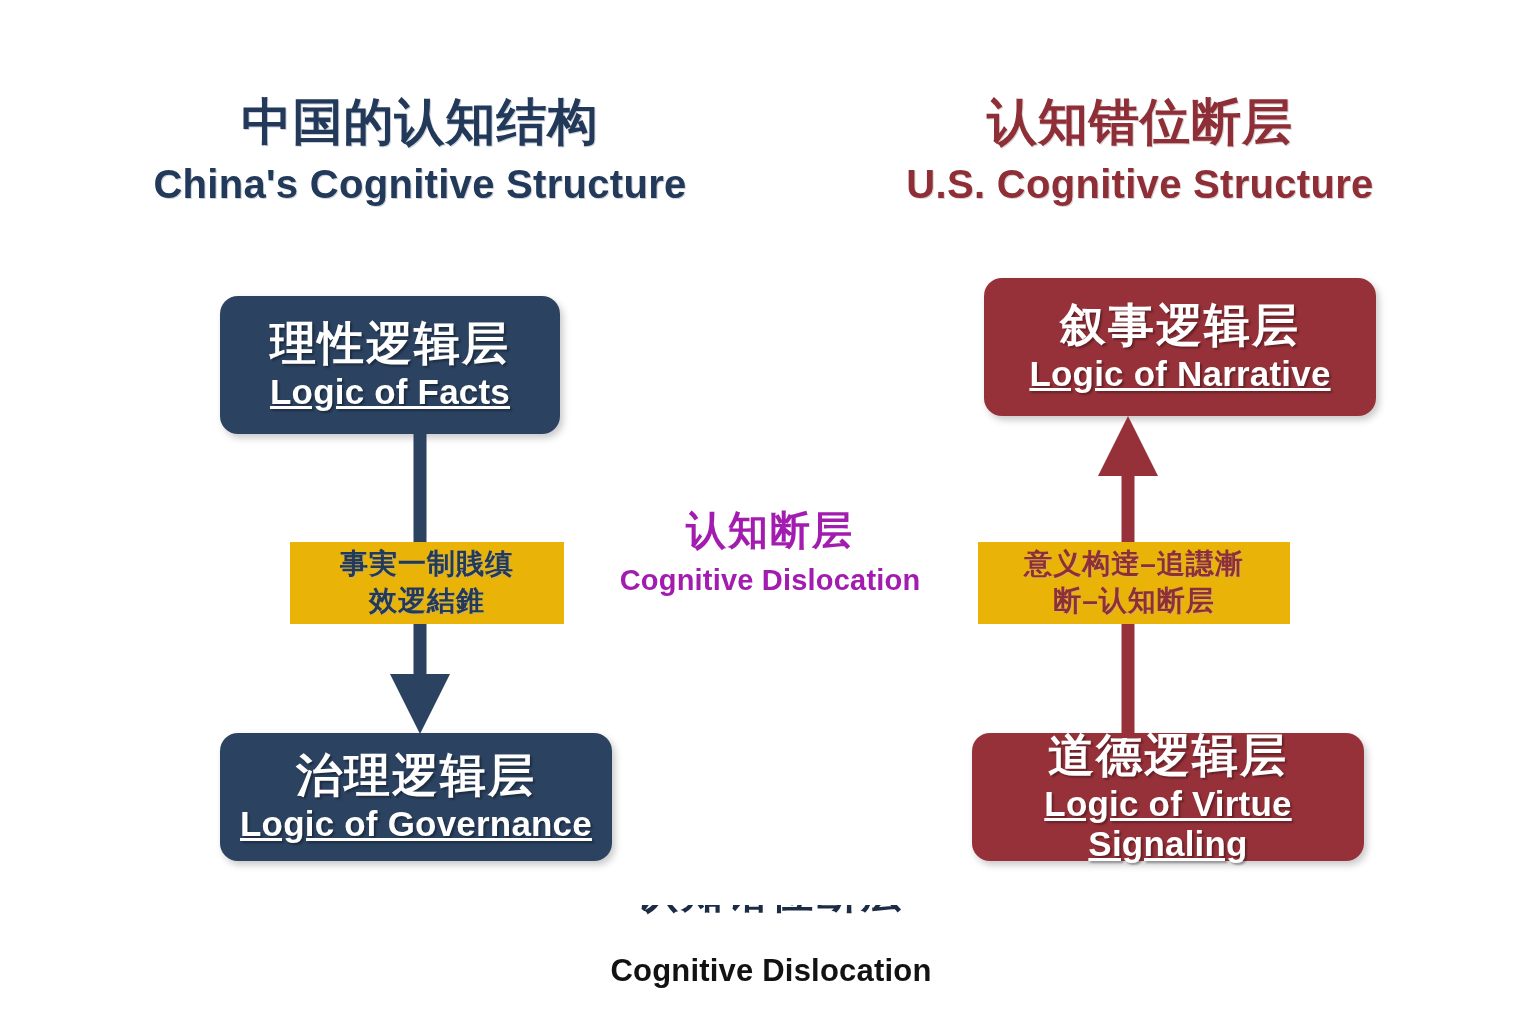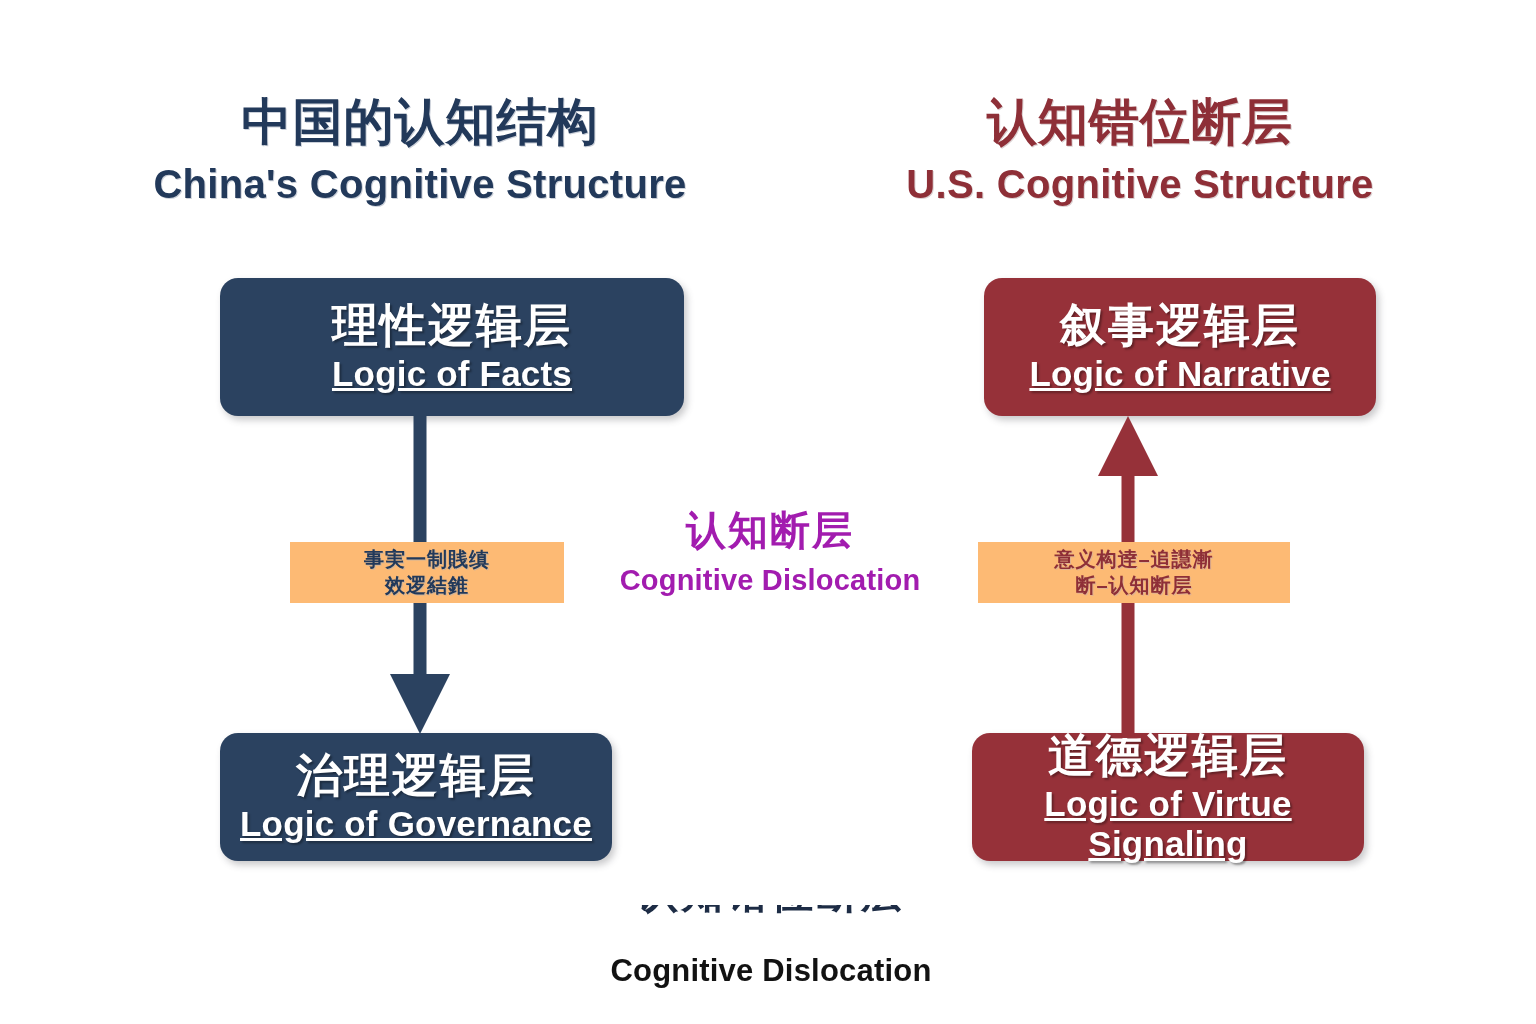--- a/index.html
+++ b/index.html
@@ -83,42 +83,42 @@
     font-weight: 700;
     letter-spacing: 0.2px;
     line-height: 1.15;
     margin-top: 2px;
     text-shadow: 2px 2px 2px rgba(0,0,0,0.33);
     text-decoration: underline;
   }
   .node.navy { background: #2b4260; }
   .node.red  { background: #963139; }
 
-  #node-facts      { left: 220px; top: 278px;  width: 464px; height: 138px; }
+  #node-facts      { left: 220px; top: 296px;  width: 340px; height: 138px; }
   #node-governance { left: 220px; top: 733px;  width: 392px; height: 128px; }
   #node-narrative  { left: 984px; top: 278px;  width: 392px; height: 138px; }
   #node-virtue     { left: 972px; top: 733px;  width: 392px; height: 128px; }
 
   
   .arrow-svg {
     position: absolute;
     overflow: visible;
   }
   #arrow-left  { left: 370px; top: 412px; width: 100px; height: 326px; }
   #arrow-right { left: 1078px; top: 412px; width: 100px; height: 326px; }
 
   
   .edge-label {
     position: absolute;
     text-align: center;
     line-height: 1.32;
-    font-size: 20px;
+    font-size: 28px;
     font-weight: 800;
     letter-spacing: 1px;
-    background: #fdba74;
+    background: #eab308;
     padding: 4px 6px;
   }
   #label-left {
     left: 290px;
     top: 542px;
     width: 262px;
     color: #22395a;
     text-shadow: 1px 1px 0 rgba(165,175,190,0.5);
   }
   #label-right {

